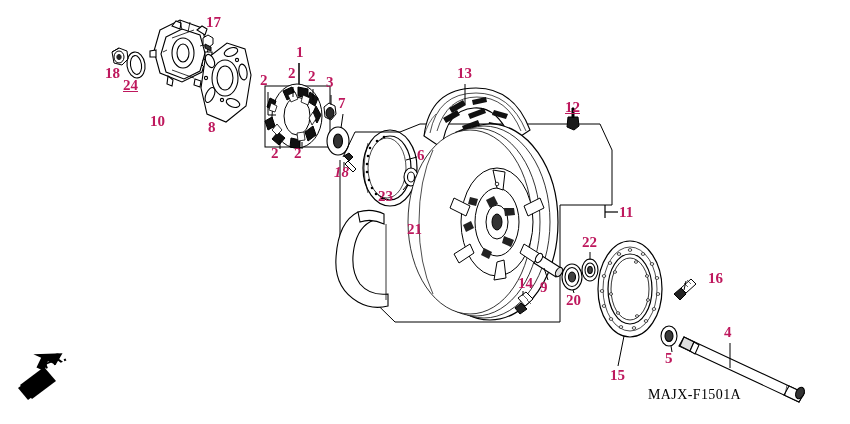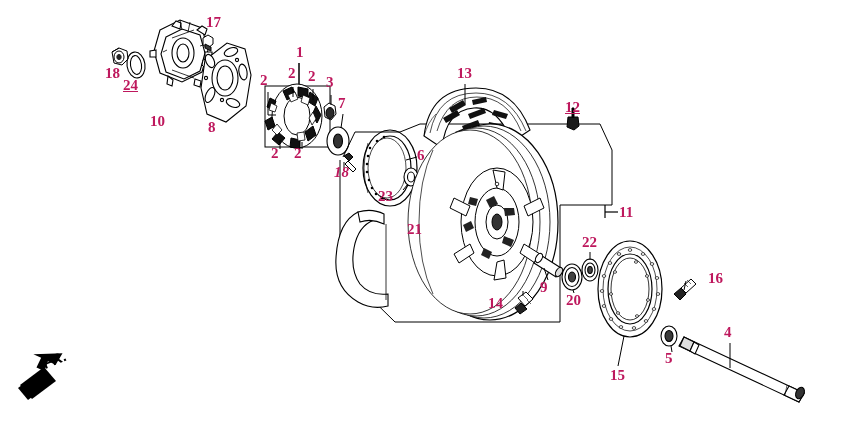--- a/index.html
+++ b/index.html
@@ -391,22 +391,23 @@
   <div class="callout" style="left:334px; top:165px;font-style:italic;">18</div>
   <div class="callout" style="left:417px; top:148px;">6</div>
   <div class="callout" style="left:378px; top:189px;">23</div>
   <div class="callout" style="left:407px; top:203px;margin-top:19px;">21</div>
   <div class="callout" style="left:457px; top:66px;">13</div>
   <div class="callout" style="left:565px; top:100px;text-decoration:underline;">12</div>
   <div class="callout" style="left:619px; top:205px;">11</div>
   <div class="callout" style="left:582px; top:235px;">22</div>
   <div class="callout" style="left:540px; top:280px;">9</div>
   <div class="callout" style="left:566px; top:293px;">20</div>
-  <div class="callout" style="left:488px; top:276px;margin-top:20px;">14</div>
+  <div class="callout" style="left:518px; top:276px;">14</div>
   <div class="callout" style="left:708px; top:271px;">16</div>
   <div class="callout" style="left:610px; top:368px;">15</div>
   <div class="callout" style="left:665px; top:351px;">5</div>
   <div class="callout" style="left:724px; top:325px;">4</div>
 
   <div class="fr-label" style="left:46px; top:355px;">FR.</div>
 
+  <div class="partcode" style="left:648px; top:387px;">MAJX-F1501A</div>
 
 </div>
 
 </body></html>

